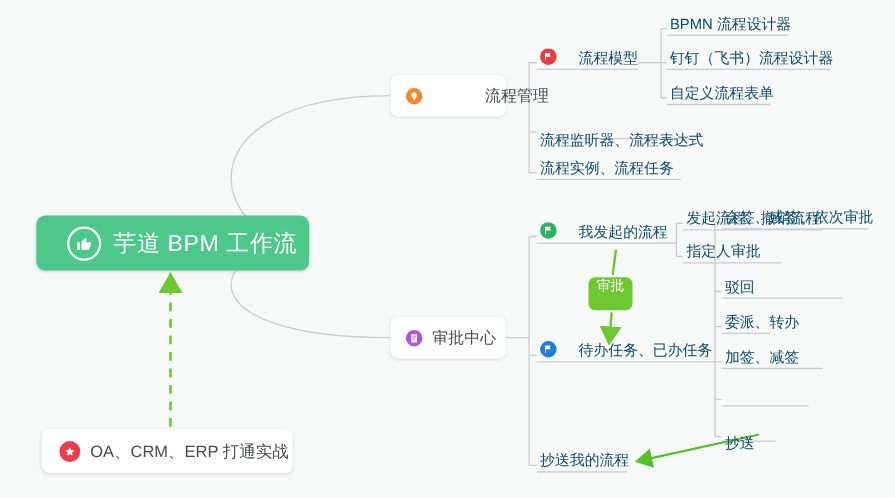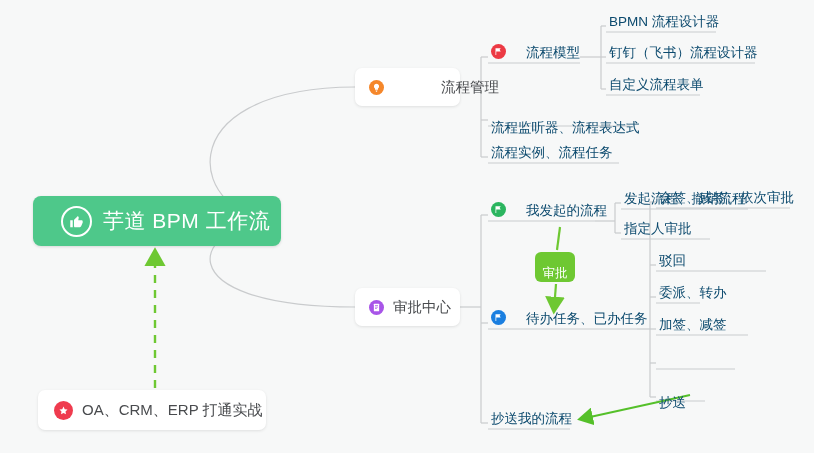--- a/index.html
+++ b/index.html
@@ -116,21 +116,21 @@
   
   #badge-approve {
     position: absolute;
     left: 535px;
     top: 252px;
     width: 40px;
     height: 30px;
     background: #6ec832;
     border-radius: 6px;
     display: flex;
-    align-items: flex-end;
+    align-items: flex-start;
     justify-content: center;
     color: #ffffff;
     font-size: 12.5px;
     white-space: nowrap;
   }
 </style>
 </head>
 <body>
 
 <div id="canvas">

